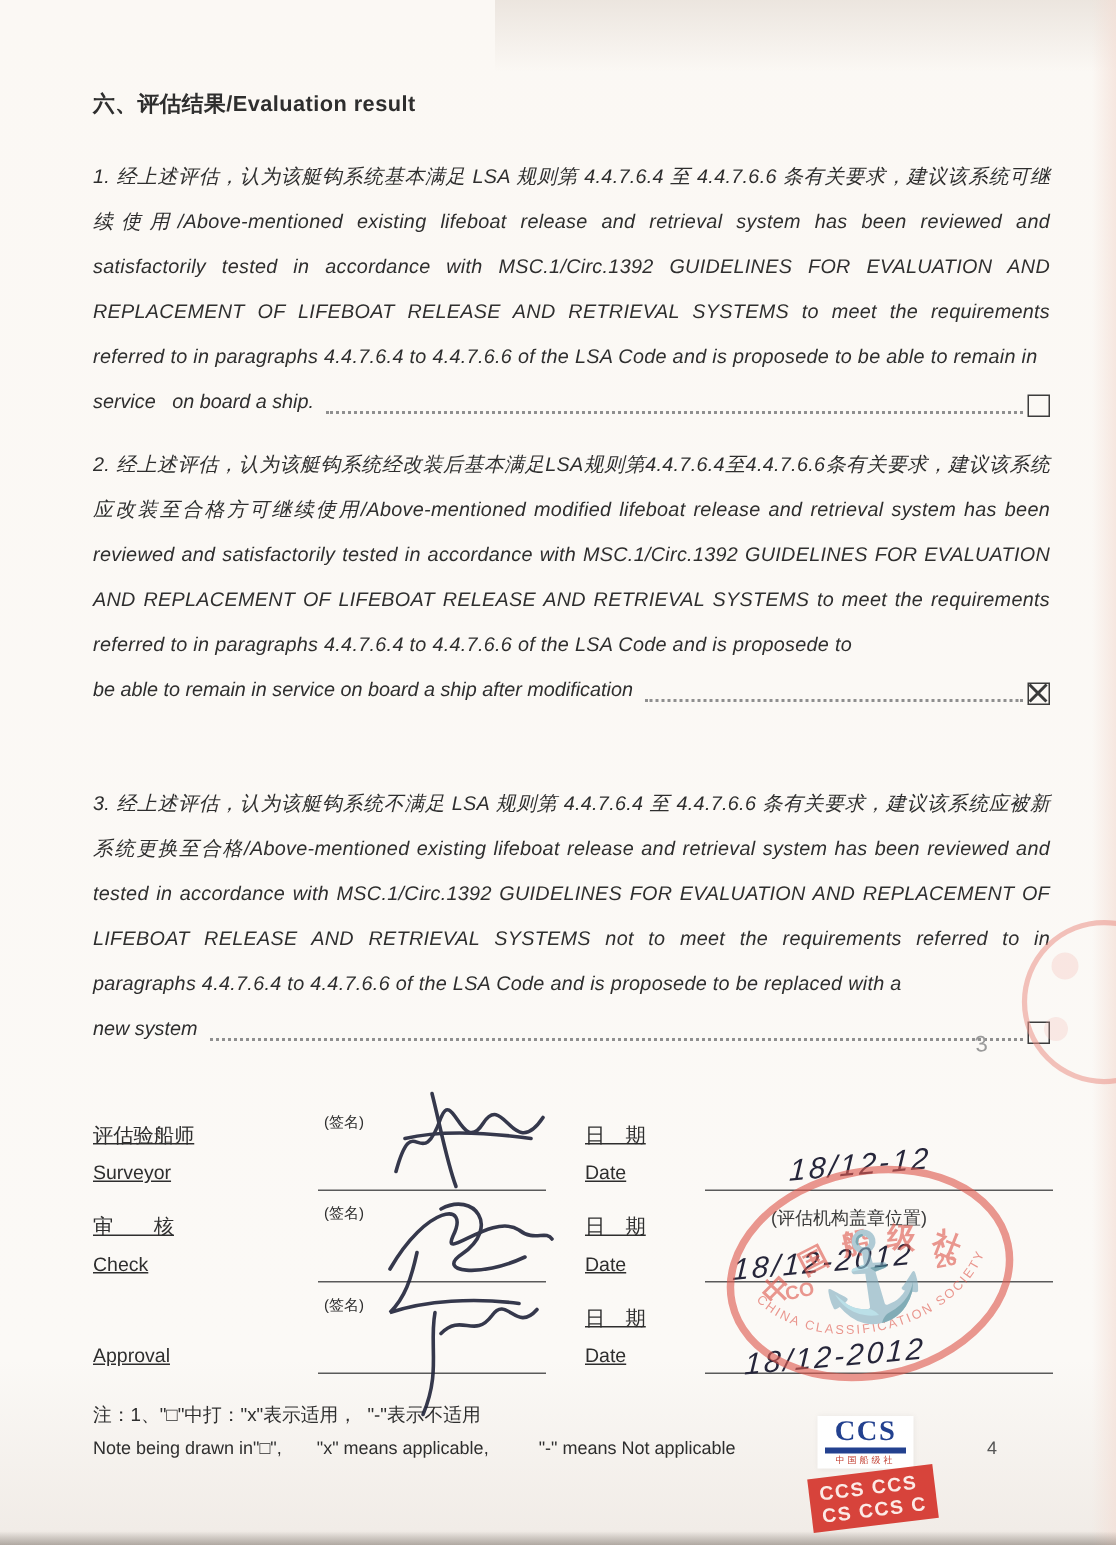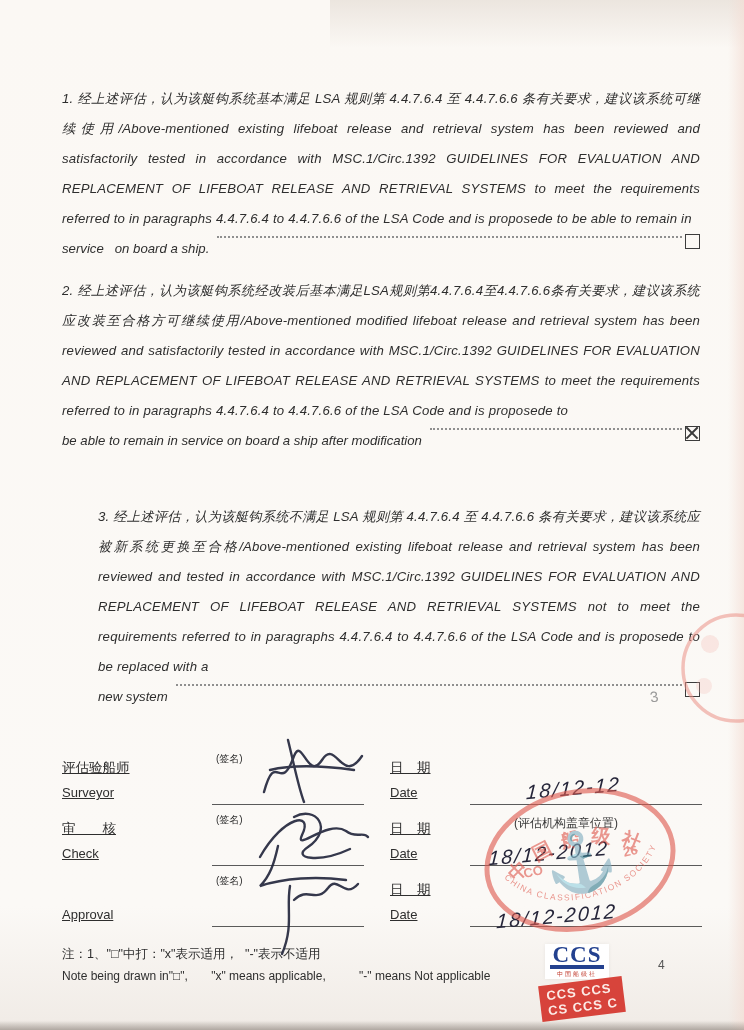--- a/index.html
+++ b/index.html
@@ -7,23 +7,23 @@
     background:linear-gradient(180deg,#fbf8f4 0%,#fbf9f6 88%,#f1ece7 99%,#ded8d2 100%);
     color:#2e2e2e;}
   .scan-blotch{position:absolute;left:330px;top:0;width:414px;height:48px;
     background:linear-gradient(180deg,rgba(233,226,219,.85),rgba(233,226,219,0));pointer-events:none;}
   .edge-tint{position:absolute;right:0;top:0;width:16px;height:100%;
     background:linear-gradient(to left,rgba(243,221,212,.65),rgba(243,221,212,0));pointer-events:none;}
   .content{position:relative;padding:60px 44px 0 62px;width:638px;}
   .heading{font-size:14.5px;font-weight:bold;letter-spacing:.3px;}
   .para{margin-top:24px;font-style:italic;}
   .para.p2{margin-top:12px;}
-  .para.p3{margin-top:46px;margin-left:36px;}
+  .para.p3{margin-top:46px;}
   .para-text{margin:0;font-size:13.2px;line-height:30px;text-align:justify;letter-spacing:.2px;}
-  .leader-row{display:flex;line-height:30px;font-size:13.2px;}
+  .leader-row{display:flex;align-items:flex-end;line-height:30px;font-size:13.2px;}
   .prewrap{white-space:pre-wrap;}
   .dots{flex:1;border-bottom:2px dotted #8f8f8f;margin:0 3px 7px 8px;height:2px;}
   .checkbox{position:relative;display:inline-block;width:15px;height:15px;border:1.6px solid #3c3c3c;
     margin-bottom:5px;background:transparent;box-sizing:border-box;}
   .checkbox.checked::before,.checkbox.checked::after{content:'';position:absolute;left:-2px;top:5.2px;
     width:16px;height:1.8px;background:#3a3a3a;}
   .checkbox.checked::before{transform:rotate(45deg);}
   .checkbox.checked::after{transform:rotate(-45deg);}
   
   .sig-block{position:relative;margin-top:40px;width:640px;}
@@ -43,40 +43,41 @@
   
   .note-block{margin-top:16px;}
   .note-zh{font-size:12.5px;line-height:22px;}
   .note-en{font-size:12px;line-height:22px;}
   
   .serial{position:absolute;left:52px;top:992px;font-size:17px;letter-spacing:2px;color:#c0453c;
     font-family:"DejaVu Serif",serif;margin-top:40px;}
   .page-num{position:absolute;left:658px;top:958px;font-size:12px;color:#555;}
   .ccs-logo{position:absolute;left:545px;top:944px;width:58px;text-align:center;background:#fff;
     padding:2px 3px 1px;box-shadow:0 0 4px rgba(0,0,0,.06);}
-  .ccs-logo .letters{font-size:23px;font-weight:bold;color:#23418f;letter-spacing:1px;
+  .ccs-logo .letters{font-size:19px;font-weight:bold;color:#23418f;letter-spacing:1px;
     font-family:"Liberation Serif",serif;line-height:18px;}
   .ccs-logo .bar{height:4px;background:#23418f;margin:1px 2px;}
   .ccs-logo .sub{font-size:6px;color:#c0392b;letter-spacing:2px;line-height:8px;}
   .ccs-stamp{position:absolute;left:540px;top:981px;transform:rotate(-7deg);background:#d5372e;
     color:#fdeae6;font-weight:bold;font-size:13px;line-height:15px;padding:3px 7px;letter-spacing:1px;
     opacity:.93;white-space:nowrap;}
   .bottom-shadow{position:absolute;bottom:0;left:0;width:100%;height:9px;
     background:linear-gradient(rgba(0,0,0,0),rgba(90,80,72,.35));pointer-events:none;}
   .seal-text{fill:#df5a4f;}
 </style>
 </head>
 <body>
 
 <div class="paper">
   <div class="scan-blotch"></div>
   <div class="edge-tint"></div>
 
   <div class="content">
 
+    <div class="heading">六、评估结果/Evaluation result</div>
 
     <section class="para p1">
       <p class="para-text">1. 经上述评估，认为该艇钩系统基本满足 LSA 规则第 4.4.7.6.4 至 4.4.7.6.6 条有关要求，建议该系统可继续使用/Above-mentioned existing lifeboat release and retrieval system has been reviewed and satisfactorily tested in accordance with MSC.1/Circ.1392 GUIDELINES FOR EVALUATION AND REPLACEMENT OF LIFEBOAT RELEASE AND RETRIEVAL SYSTEMS to meet the requirements referred to in paragraphs 4.4.7.6.4 to 4.4.7.6.6 of the LSA Code and is proposede to be able to remain in</p>
       <div class="leader-row">
         <span class="prewrap">service   on board a ship.</span>
         <span class="dots"></span>
         <span class="checkbox"></span>
       </div>
     </section>
 

